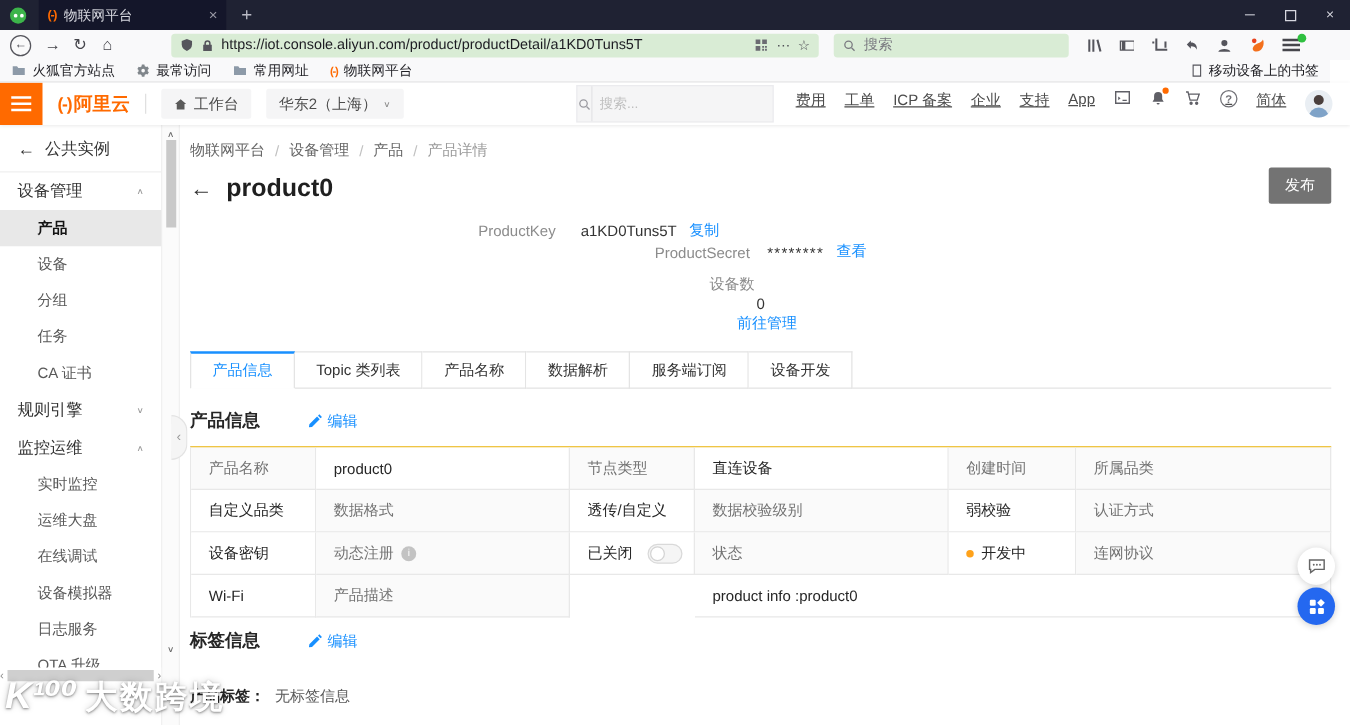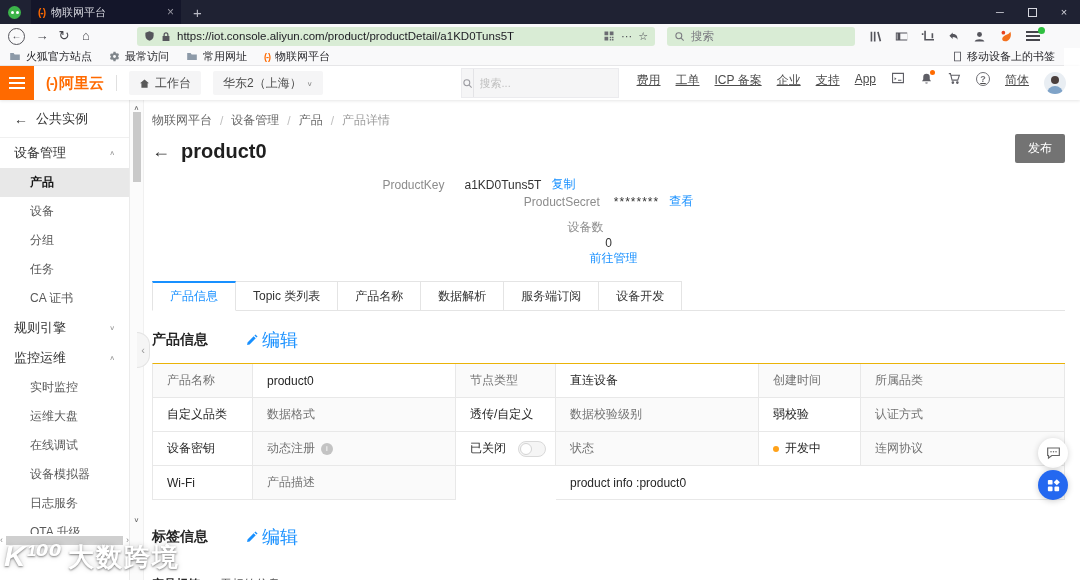--- a/index.html
+++ b/index.html
@@ -100,21 +100,21 @@
   .mright .mlabel { width:90px; }
   .stars { letter-spacing:1px; color:#333; }
 
   .tabs { margin-top:14px; display:flex; align-items:flex-end; border-bottom:1px solid #e4e4e4; }
   .tabs .tb { height:30px; display:flex; align-items:center; padding:0 17px; font-size:12px; color:#333; border:1px solid #e4e4e4; border-left:none; margin-bottom:-1px; background:#fff; }
   .tabs .tb:first-child { border-left:1px solid #e4e4e4; }
   .tabs .tb.active { color:#1890ff; border-top:2px solid #1890ff; border-bottom:1px solid #fff; }
 
   .sechead { margin-top:17px; display:flex; align-items:center; }
   .sechead .h { font-size:14px; font-weight:bold; color:#262626; }
-  .editlink { display:flex; align-items:center; gap:4px; color:#1890ff; font-size:18px; margin-left:38px;text-align:right; }
+  .editlink { display:flex; align-items:center; gap:4px; color:#1890ff; font-size:12px; margin-left:38px;text-align:right; }
 
   .ptable { margin-top:11px; display:grid; grid-template-columns:100px 203px 100px 203px 102px 1fr; border-top:1px solid #eab308; border-left:1px solid #e8e8e8; }
   .cell { height:34px; border-right:1px solid #e8e8e8; border-bottom:1px solid #e8e8e8; display:flex; align-items:center; padding-left:14px; font-size:12px; gap:6px; }
   .cell.lbl { background:#fafafa; color:#737373; }
   .cell.val { background:#fff; color:#262626; }
   .cell.span3 { grid-column:4 / 7; }
   .info-i { width:12px; height:12px; border-radius:50%; background:#c3c3c3; color:#fff; font-size:8px; display:flex; align-items:center; justify-content:center; }
   .toggle { width:28px; height:16px; border-radius:8px; background:#f5f5f5; border:1px solid #d9d9d9; position:relative; margin-left:6px; }
   .toggle .knob { position:absolute; top:1px; left:1px; width:12px; height:12px; border-radius:50%; background:#fff; border:1px solid #d4d4d4; }
   .statdot { width:6px; height:6px; border-radius:50%; background:#ffa21a; }
@@ -436,21 +436,21 @@
       <span class="statdot"></span>
       <span>开发中</span>
     </div>
 
     <div class="cell lbl">连网协议</div>
     <div class="cell val">Wi-Fi</div>
     <div class="cell lbl">产品描述</div>
     <div class="cell val span3">product info :product0</div>
   </div>
 
-  <div class="sechead" style="margin-top:25px;">
+  <div class="sechead" style="margin-top:10px;">
     <span class="h">标签信息</span>
     <span class="editlink">
       <svg width="12" height="12" viewBox="0 0 16 16" fill="#1890ff">
           <path d="M2 11.2L10.2 3l2.8 2.8L4.8 14 1.5 14.5zM11.2 2l1.4-1.4 2.8 2.8L14 4.8z"></path>
         </svg>
       <span>编辑</span>
     </span>
   </div>
   <div class="tagline">
     <span class="tl">产品标签：</span>

